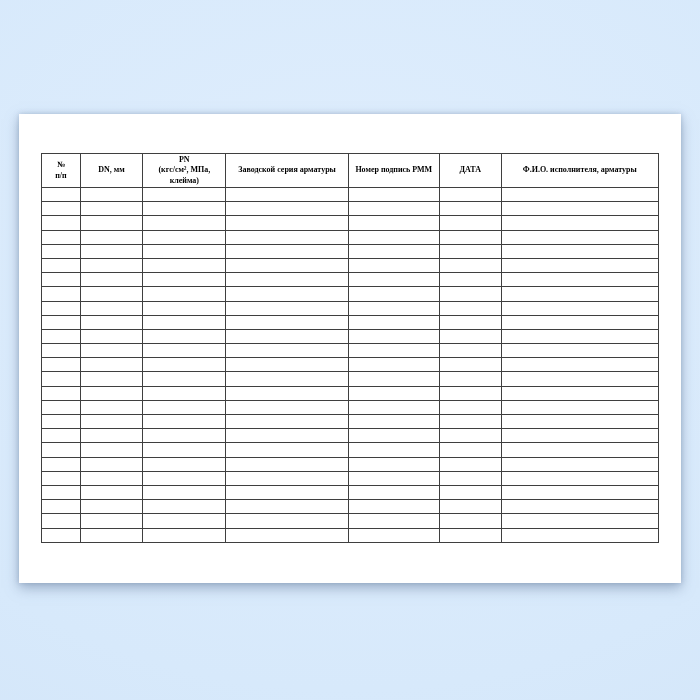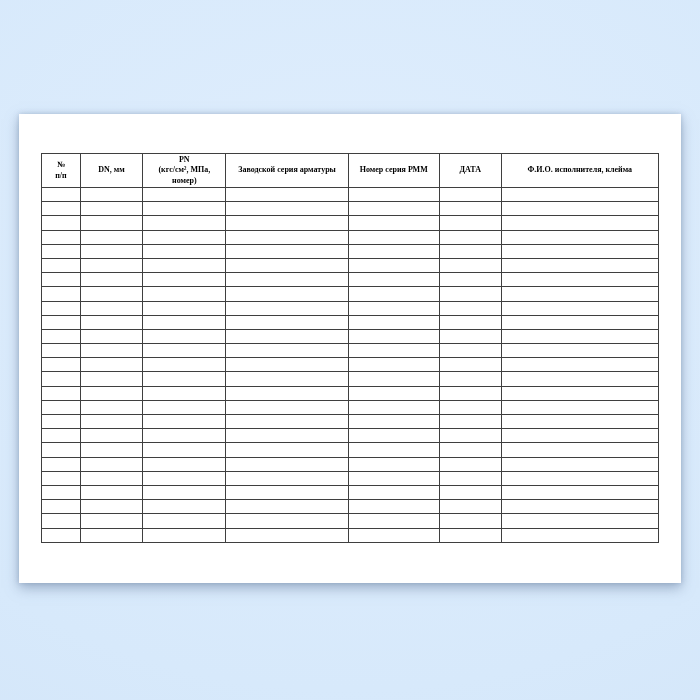--- a/index.html
+++ b/index.html
@@ -64,25 +64,25 @@
         <col class="c5">
         <col class="c6">
     </colgroup>
     <thead>
       <tr>
         <th>№
 п/п</th>
         <th>DN, мм</th>
         <th>PN
 (кгс/см², МПа,
-номер)</th>
+клейма)</th>
         <th>Заводской серия арматуры</th>
-        <th>Номер серия РММ</th>
+        <th>Номер подпись РММ</th>
         <th>ДАТА</th>
-        <th>Ф.И.О. исполнителя, клейма</th>
+        <th>Ф.И.О. исполнителя, арматуры</th>
       </tr>
     </thead>
     <tbody>
         <tr>
           <td></td>
           <td></td>
           <td></td>
           <td></td>
           <td></td>
           <td></td>

